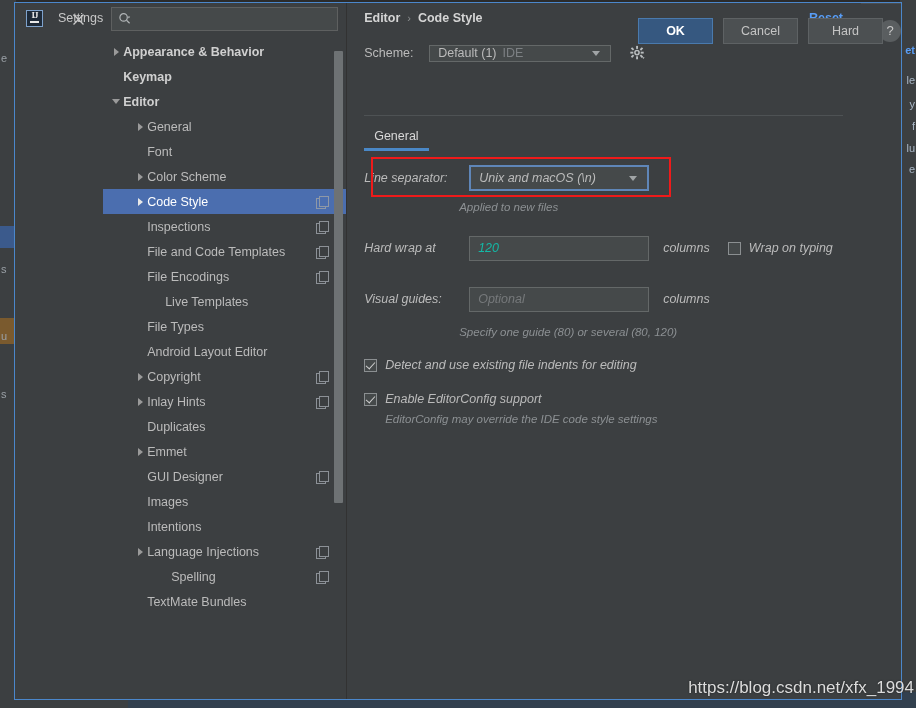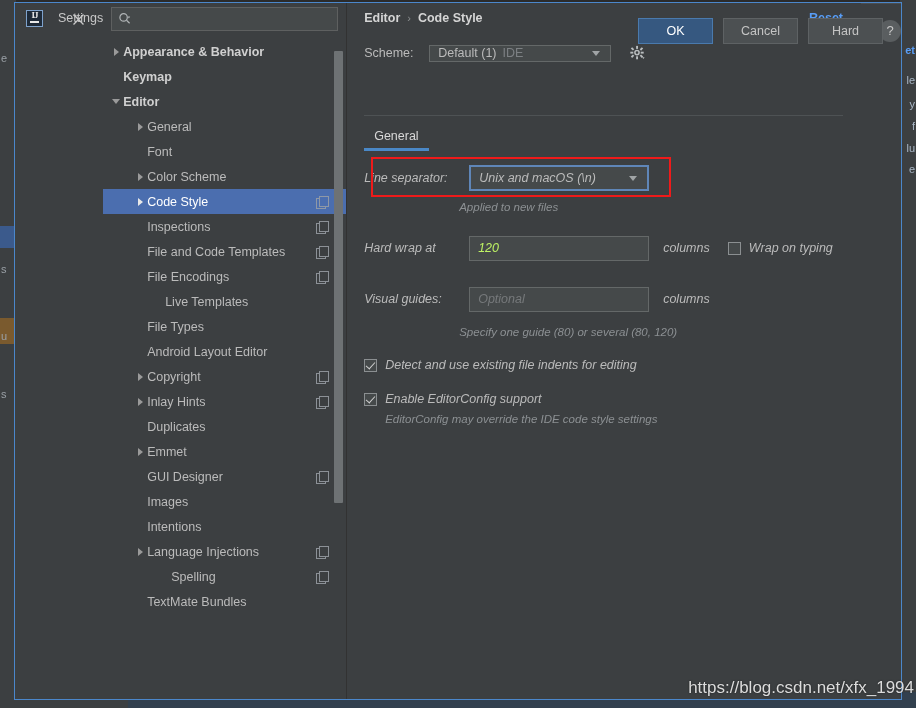--- a/index.html
+++ b/index.html
@@ -345,21 +345,21 @@
     white-space: nowrap;
   }
   .field {
     height: 25px;
     background: #45494a;
     border: 1px solid #646868;
     display: flex;
     align-items: center;
     padding-left: 8px;
     font-size: 12.5px;
-    color: #bef264;
+    color: #14b8a6;
   }
   .field.placeholder { color: #76797b; }
   .hint {
     font-size: 11.5px;
     color: #8c9093;
     padding-left: 17px;
   }
   .cbrow {
     display: flex;
     align-items: center;
@@ -436,21 +436,21 @@
     color: #c4c4c4;
     font-size: 12.5px;
     display: flex; align-items: center; justify-content: center;
     cursor: pointer;
     font-family: "Liberation Sans", sans-serif;
   }
   .btn.primary {
     background: #365880;
     border: 1px solid #4a7aad;
     color: #ffffff;
-    font-weight: normal;
+    font-weight: bold;
     text-align: center;
   }
 
   
   .watermark {
     position: absolute;
     right: 2px;
     bottom: 10px;
     font-size: 17px;
     color: #dcdcdc;

